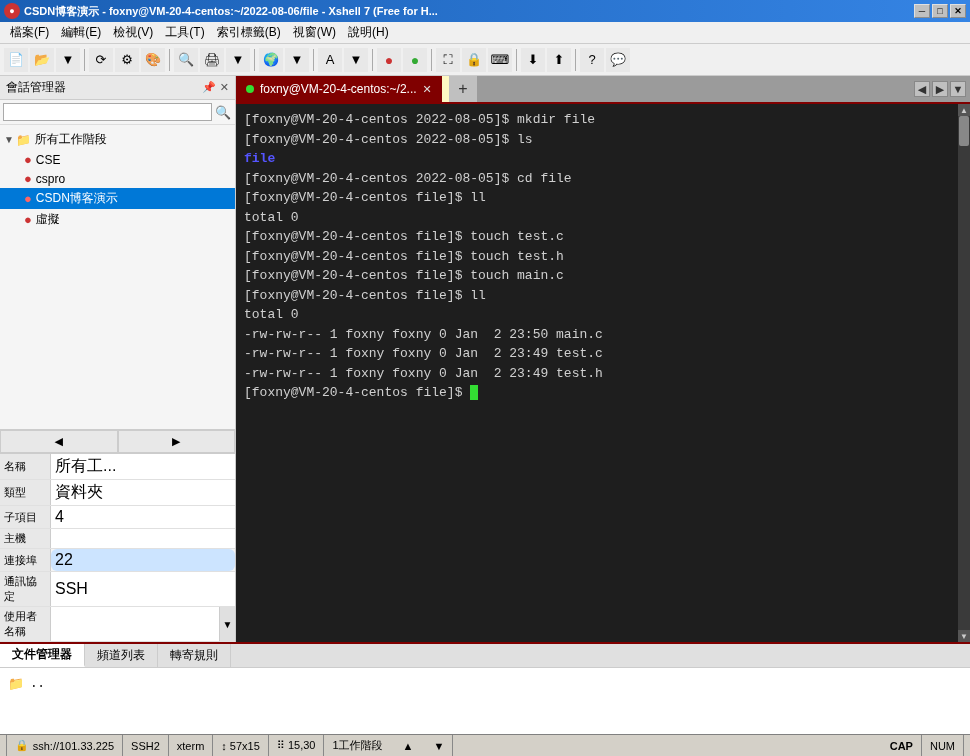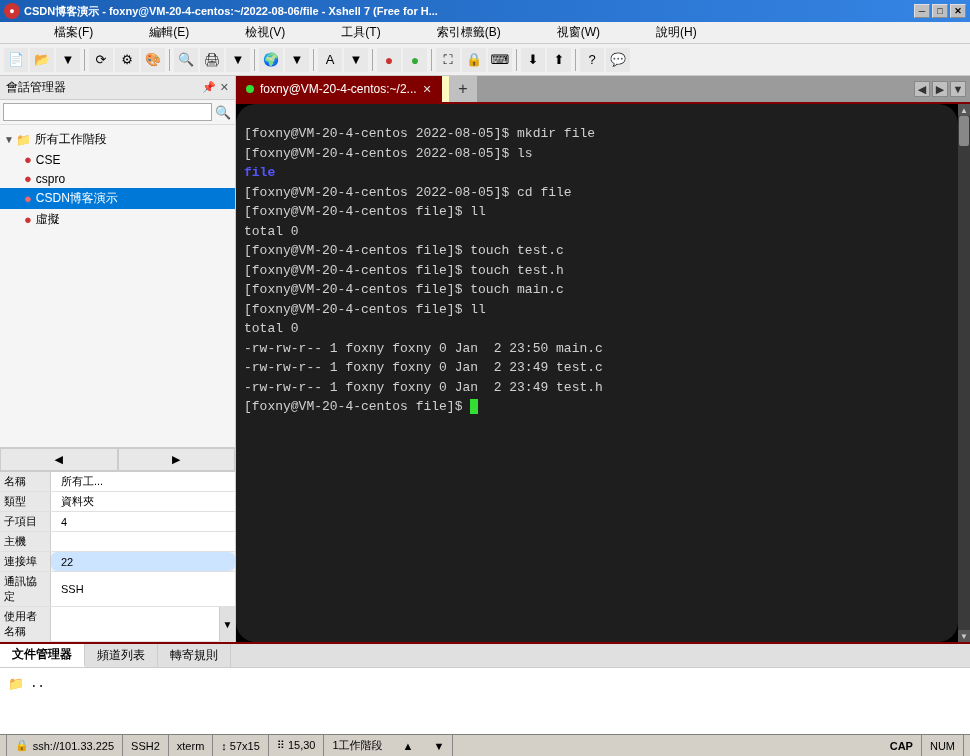--- a/index.html
+++ b/index.html
@@ -54,21 +54,20 @@
       border-bottom: 1px solid #ccc;
       height: 22px;
       display: flex;
       align-items: center;
       padding: 0 4px;
       font-size: 12px;
     }
     .menu-item {
       padding: 8px 6px;
       cursor: pointer;
-      margin-left: 44px;
     }
 
     
     .toolbar {
       background: #f0f0f0;
       border-bottom: 1px solid #ccc;
       height: 32px;
       display: flex;
       align-items: center;
       padding: 2px 4px;
@@ -183,23 +182,23 @@
     .prop-label {
       width: 51px;
       background: #e8e8e8;
       border-right: 1px solid #ccc;
       padding: 2px 4px;
       font-size: 11px;
       display: flex; align-items: center;
     }
     .prop-value {
       flex: 1;
-      padding: 2px 10px;
+      padding: 2px 4px;
       background: white;
-      font-size: 11px;
+      font-size: 16px;
       display: flex; align-items: center;
     }
     .prop-value.highlight { background: #cce4ff; border-radius: 6px; }
 
     
     .terminal-area {
       flex: 1;
       display: flex;
       flex-direction: column;
       background: #000;
@@ -253,24 +252,23 @@
     }
 
     
     .terminal-content {
       flex: 1;
       background: #1e1e1e;
       color: #d0d0d0;
       font-family: 'Courier New', monospace;
       font-size: 13px;
       line-height: 1.5;
-      padding: 20px 8px;
+      padding: 6px 8px;
       overflow-y: auto;
       position: relative;
-      border-radius: 20px;
     }
     .term-line { white-space: pre; }
     .term-prompt { color: #d0d0d0; }
     .term-dir { color: #5555ff; font-weight: bold; }
     .term-cursor {
       display: inline-block;
       width: 8px; height: 15px;
       background: #33dd33;
       vertical-align: text-bottom;
     }

